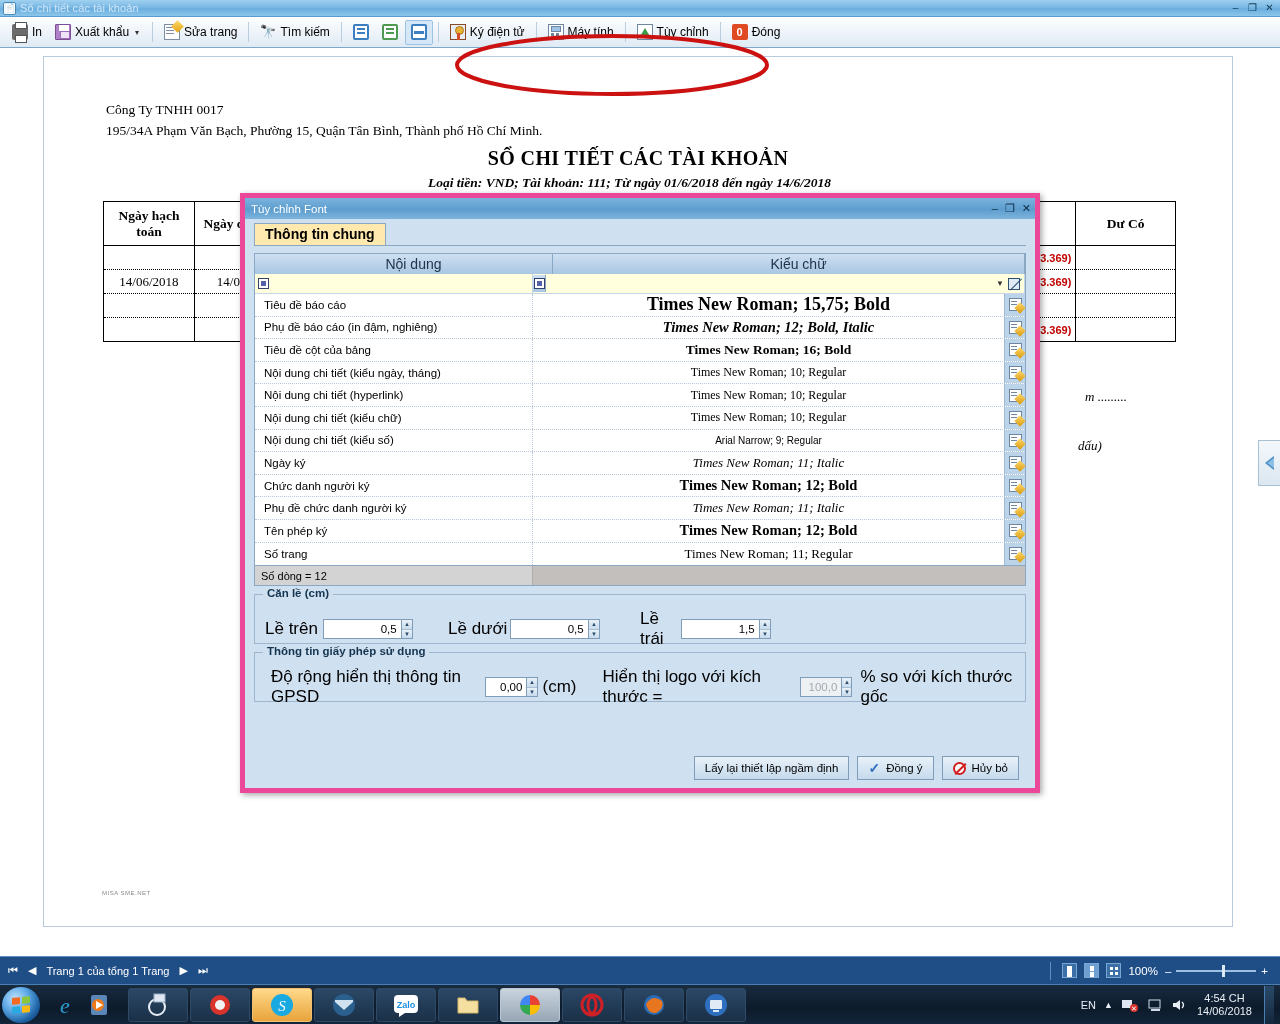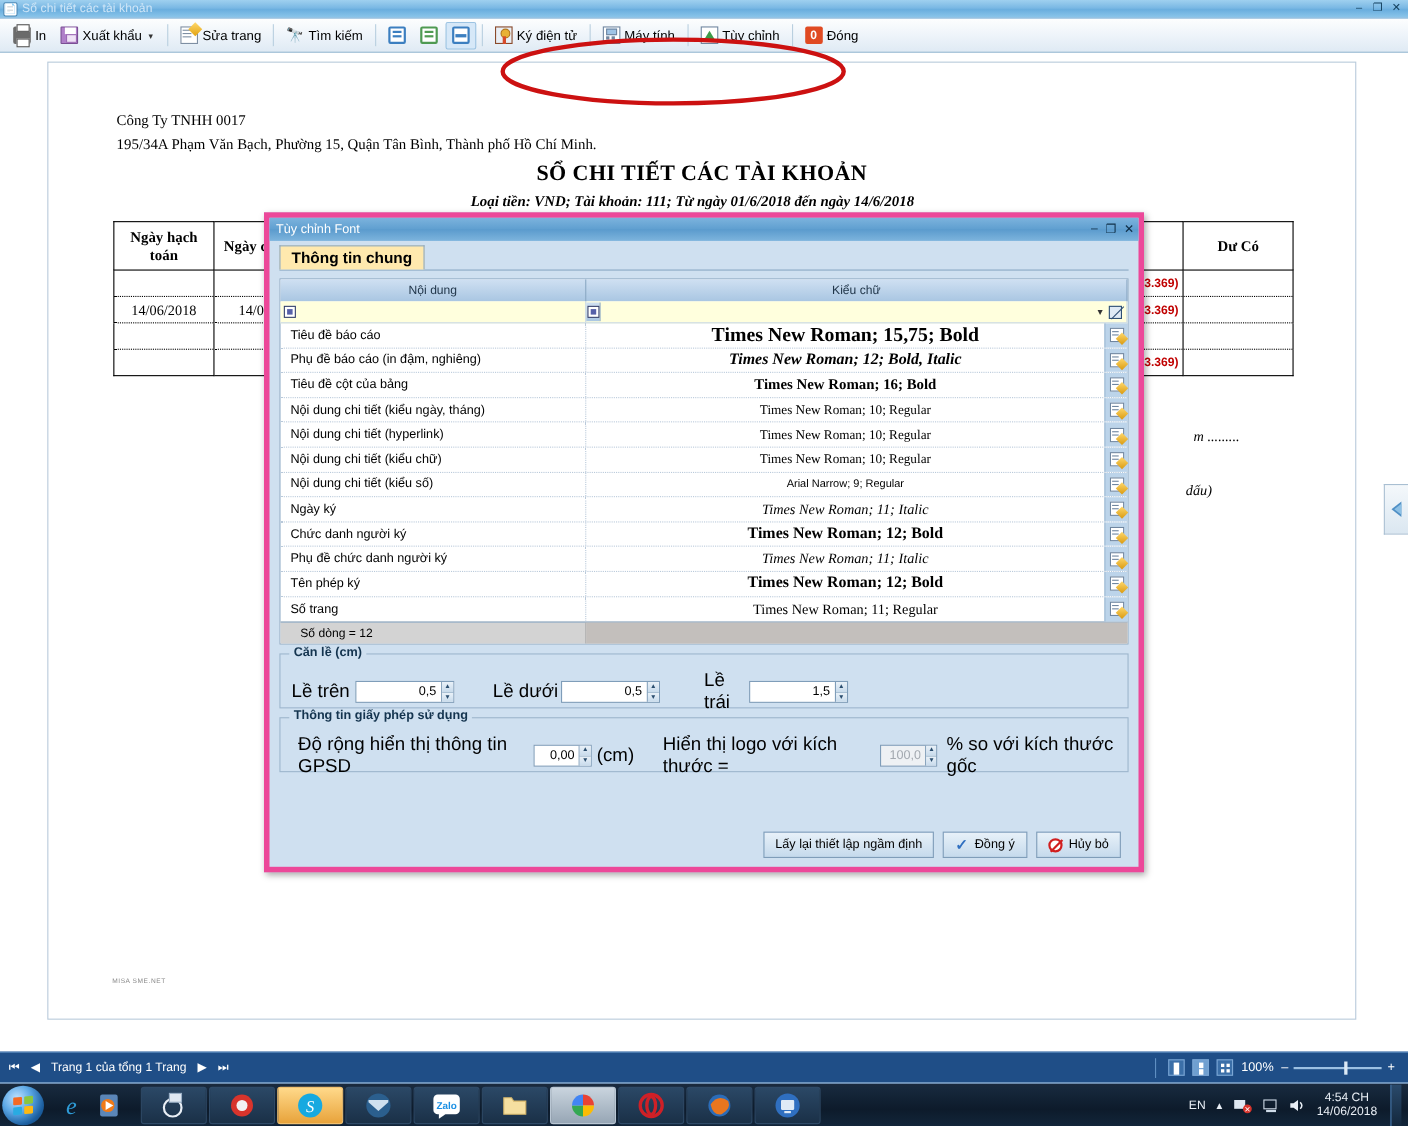--- a/index.html
+++ b/index.html
@@ -127,21 +127,21 @@
   .tabstrip { height:20px; display:flex; align-items:flex-end; border-bottom:1px solid #8aa8c4; }
   .tab-active {
     background:#ffe9ae; border:1px solid #8aa8c4; border-bottom:none;
     padding:2px 10px 3px 10px; font-size:14px; font-weight:bold; color:#000;
   }
   
   #grid { margin-top:7px; border:1px solid #8aa8c4; background:#fff; }
   .grid-head { display:flex; height:20px; background:linear-gradient(to bottom,#cfe0f2,#a9c6e2); }
   .grid-head div {
     display:flex; align-items:center; justify-content:center;
-    font-size:11px; color:#21364a; border-right:1px solid #8aa8c4;
+    font-size:14px; color:#21364a; border-right:1px solid #8aa8c4;margin-left:20px;
   }
   .col-a { width:278px; flex:0 0 278px; }
   .col-b { flex:1 1 auto; }
   .grid-filter { display:flex; height:20px; background:#ffffdd; border-bottom:1px solid #c6d6e6; }
   .grid-filter .fcell { display:flex; align-items:center; border-right:1px solid #c6d6e6; position:relative; }
   .fbtn { width:11px; height:11px; margin:0 3px; background:#fff; border:1px solid #34406b; display:inline-block; position:relative; }
   .fbtn:before { content:""; position:absolute; left:2px; top:2px; width:5px; height:5px; background:#5660a8; }
   .fbtn-b { width:13px; height:17px; background:linear-gradient(to bottom,#cfe0f2,#a9c6e2); border-right:1px solid #8aa8c4; display:flex; align-items:center; justify-content:center; }
   .fdrop { margin-left:auto; display:flex; align-items:center; gap:4px; padding-right:4px; }
   .fdrop .carl { font-size:8px; color:#333; }
@@ -160,21 +160,21 @@
   .grow .c3 {
     width:21px; flex:0 0 21px; background:#bcd4ea;
     display:flex; align-items:center; justify-content:center;
     border-left:1px solid #9db9d3;
   }
   .ed-ico { width:13px; height:13px; background:#fff; border:1px solid #6f86a0; position:relative; }
   .ed-ico:before { content:""; position:absolute; left:1px; top:2px; width:6px; height:1px; background:#6f86a0; box-shadow:0 3px 0 #6f86a0; }
   .ed-ico:after { content:""; position:absolute; right:-3px; bottom:-2px; width:8px; height:8px; background:linear-gradient(135deg,#ffd86b,#d99a10); transform:rotate(45deg); }
 
   .grid-foot { display:flex; height:20px; background:#d3d3d3; border-top:1px solid #8aa8c4; }
-  .grid-foot .f1 { width:278px; flex:0 0 278px; border-right:1px solid #aeaeae; display:flex; align-items:center; padding-left:18px; font-size:11px; }
+  .grid-foot .f1 { width:278px; flex:0 0 278px; border-right:1px solid #aeaeae; display:flex; align-items:center; padding-left:6px; font-size:11px; }
   .grid-foot .f2 { flex:1 1 auto; background:#c3bfbc; }
 
   
   .fs { margin-top:8px; border:1px solid #9db6cd; position:relative; padding:14px 10px 10px 10px; }
   .fs > .lg {
     position:absolute; top:-8px; left:8px; background:#cfe0f0;
     padding:0 4px; font-size:11.5px; font-weight:bold; color:#14344f;
   }
   .fld-row { display:flex; align-items:center; }
   .fld-lbl { font-size:17px; color:#000; }

